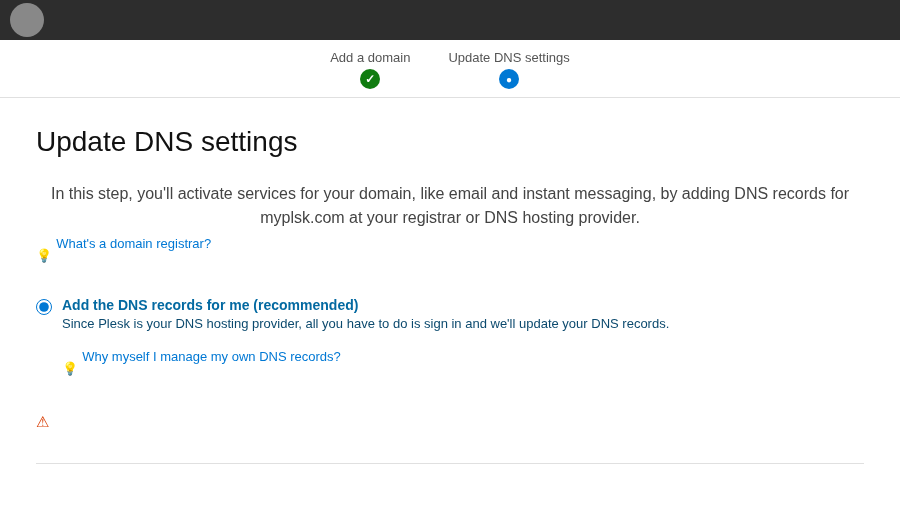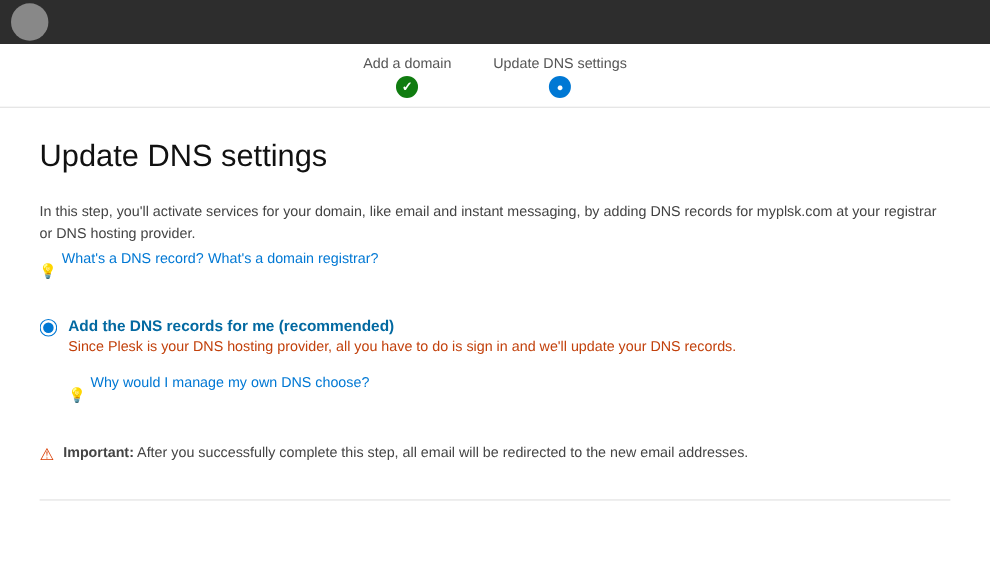--- a/index.html
+++ b/index.html
@@ -74,24 +74,25 @@
     .main-content {
       padding: 28px 36px 16px;
     }
     .page-title {
       font-size: 28px;
       font-weight: 300;
       color: #111;
       margin-bottom: 24px;
     }
     .description {
-      font-size: 13px;
+      font-size: 16px;
       color: #444;
       line-height: 1.5;
       margin-bottom: 6px;
+      text-align: center;
     }
     .help-link {
       color: #0078d4;
       font-size: 13px;
       text-decoration: none;
       cursor: pointer;
       display: inline-flex;
       align-items: center;
       gap: 4px;
       margin-bottom: 24px;
@@ -121,21 +122,21 @@
     }
     .option-content {}
     .option-title {
       font-size: 14px;
       font-weight: 600;
       color: #0369a1;
       margin-bottom: 2px;
     }
     .option-desc {
       font-size: 13px;
-      color: #c2410c;
+      color: #0c4a6e;
       line-height: 1.4;
     }
 
     
     .important-notice {
       display: flex;
       align-items: flex-start;
       gap: 8px;
       margin-bottom: 16px;
       margin-top: 24px;
@@ -180,47 +181,42 @@
   </div>
 </div>
 
 <div class="main-content">
   <h1 class="page-title">Update DNS settings</h1>
 
   <p class="description">In this step, you'll activate services for your domain, like email and instant messaging, by adding DNS records for myplsk.com at your registrar or DNS hosting provider.</p>
 
   <div style="display:flex; align-items:center; gap:4px; margin-bottom:22px;">
     <span class="bulb-icon">💡</span>
-    <a class="help-link">What's a DNS record?</a>
     <a class="help-link">What's a domain registrar?</a>
   </div>
 
   <div class="option-group">
 
     <div class="option">
       <input type="radio" class="option-radio" name="dns-option" checked="" style="">
       <div class="option-content">
         <div class="option-title">Add the DNS records for me (recommended)</div>
         <div class="option-desc">Since Plesk is your DNS hosting provider, all you have to do is sign in and we'll update your DNS records.</div>
       </div>
     </div>
 
 
     <div style="display:flex; align-items:center; gap:4px; margin-left:26px;">
       <span class="bulb-icon">💡</span>
-      <a class="help-link">Why would I manage my own DNS choose?</a>
+      <a class="help-link">Why myself I manage my own DNS records?</a>
     </div>
   </div>
 
   <div class="important-notice">
     <span class="warning-icon">⚠</span>
-    <span>
-      <strong>Important:</strong>
-      <span>After you successfully complete this step, all email will be redirected to the new email addresses.</span>
-    </span>
   </div>
 </div>
 
 <div class="footer-buttons">
   
   
   
 </div>
 
 </body></html>

